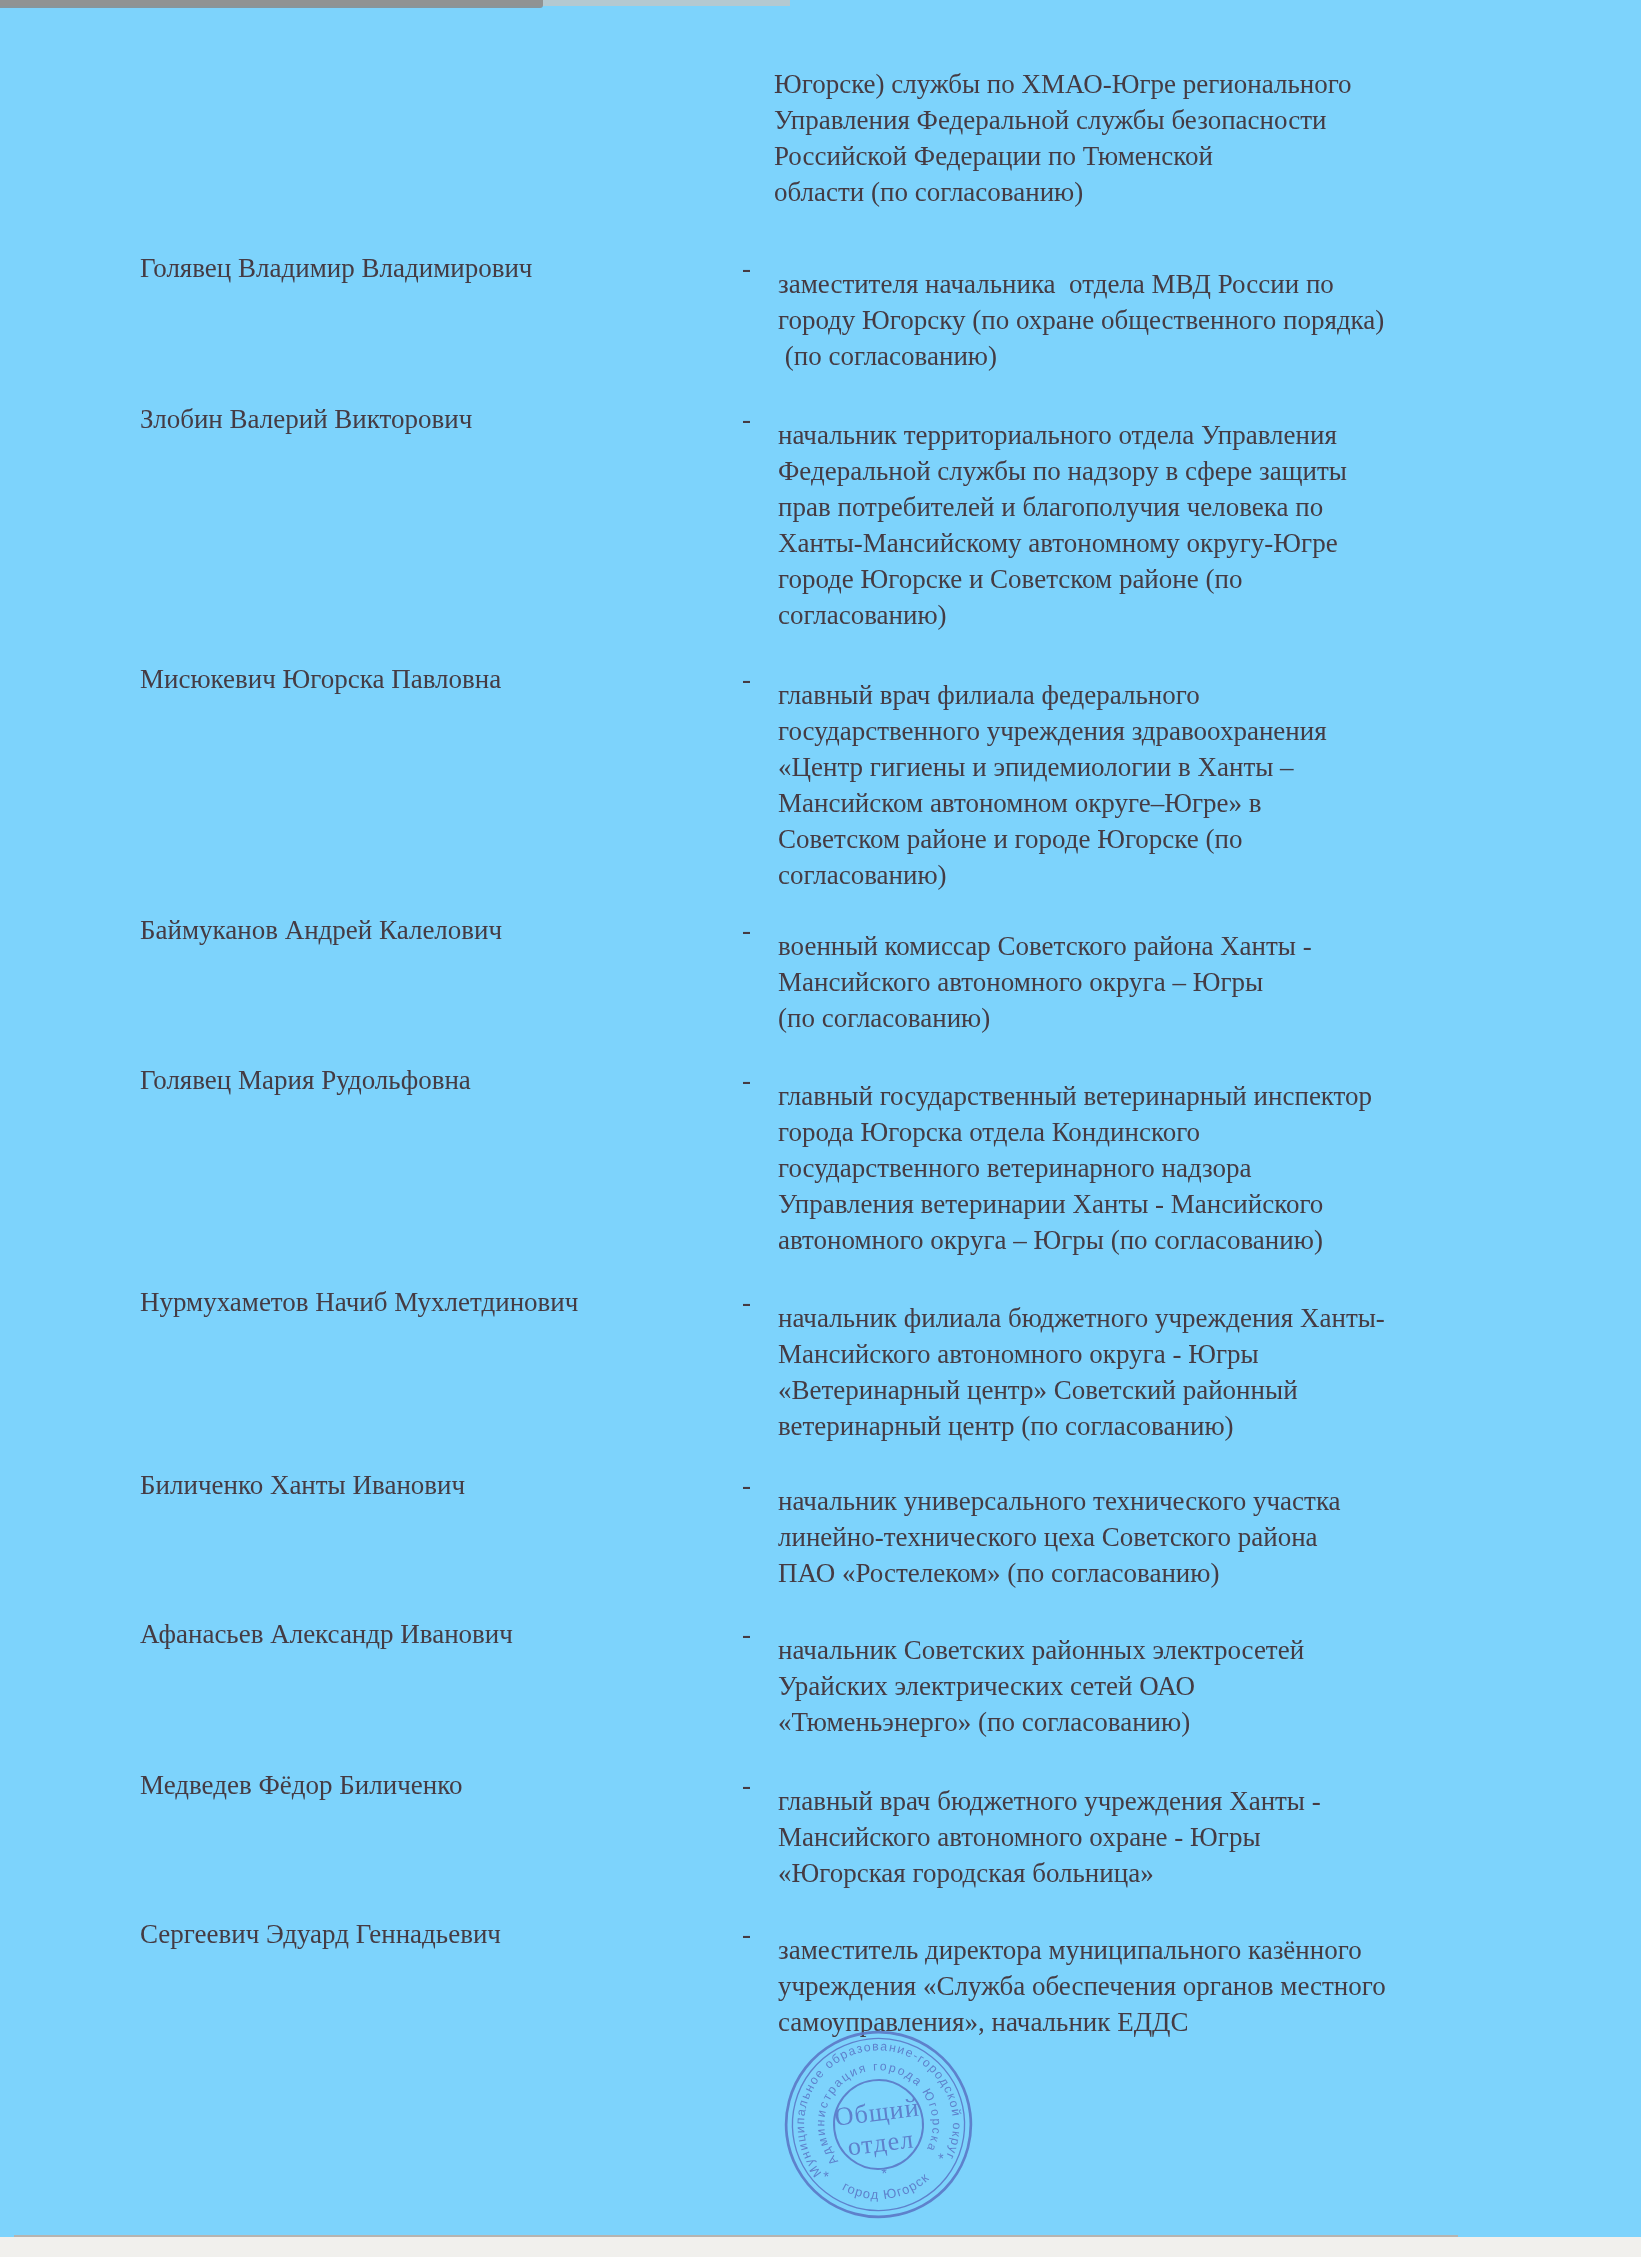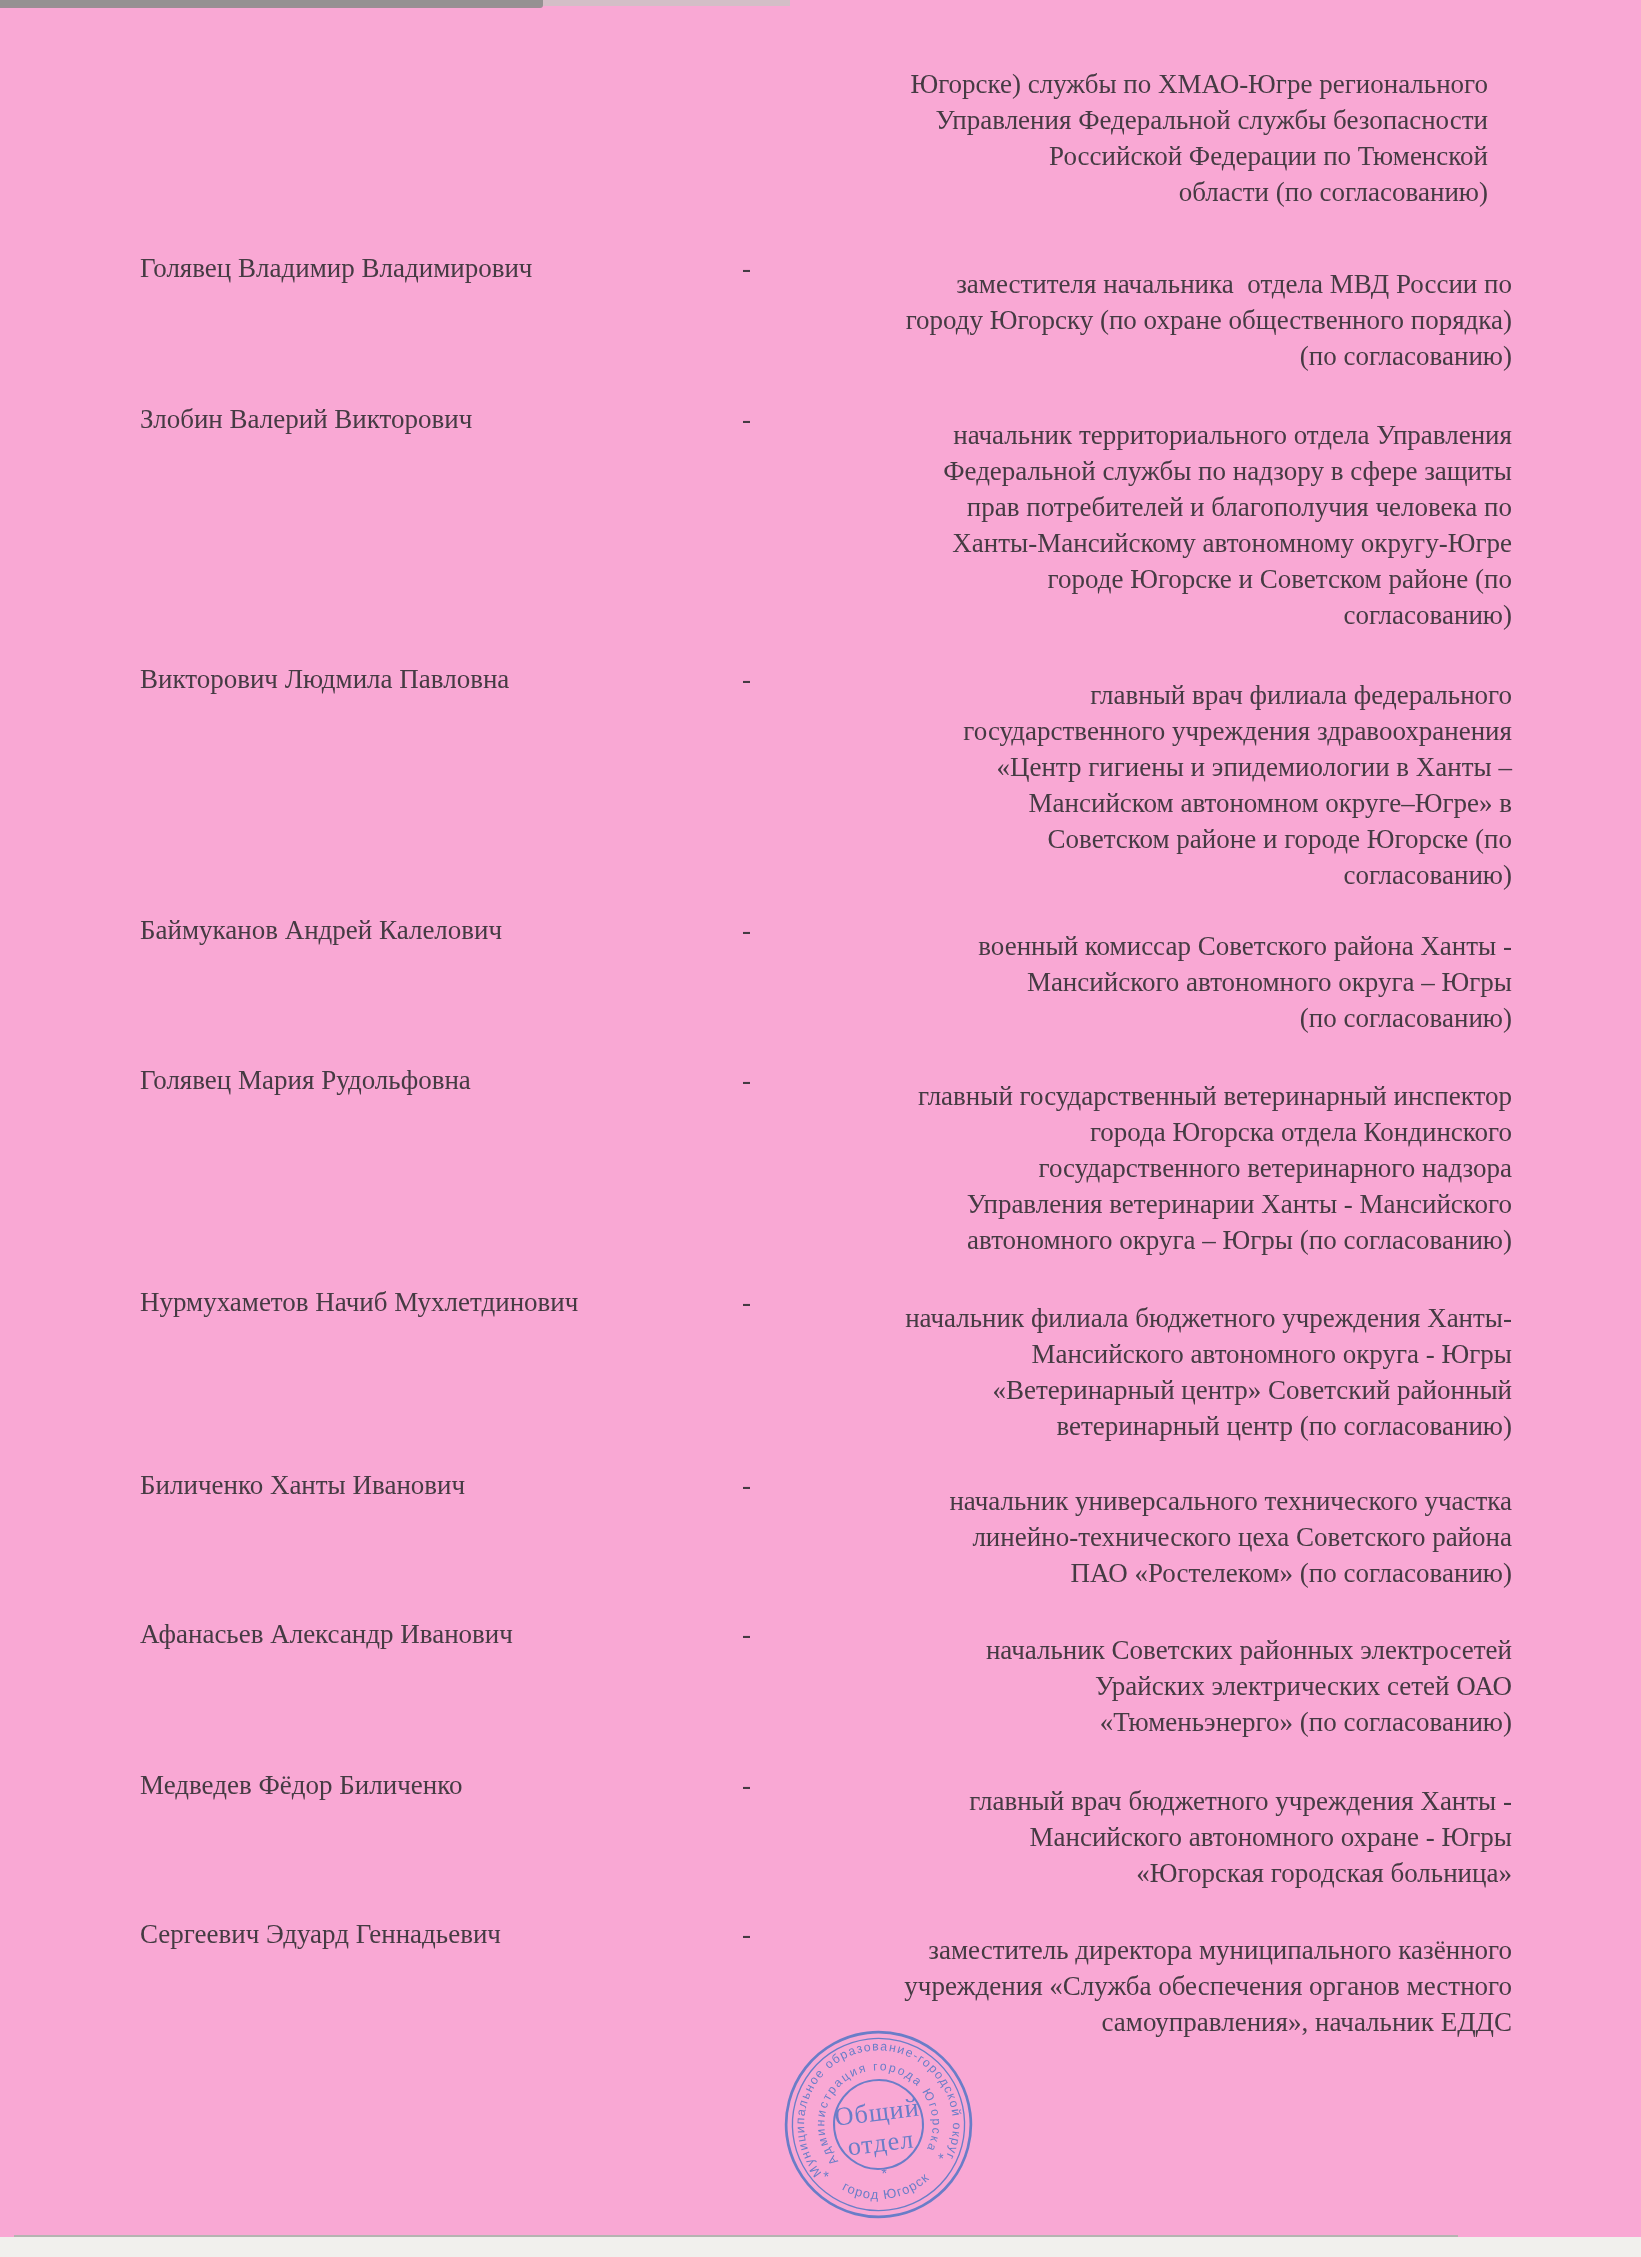--- a/index.html
+++ b/index.html
@@ -1,26 +1,25 @@
 <!DOCTYPE html>
 <html><head>
 <meta charset="utf-8">
 <style>
   html,body{margin:0;padding:0;}
   .page{
     position:relative;
     width:1641px;
     height:2257px;
-    background:#f9a8d4;
+    background:#7dd3fc;
     overflow:hidden;
     font-family:"Liberation Serif", serif;
     color:#453b43;
     font-size:27px;
     line-height:36px;
-    text-align:right;
   }
   .scan-strip-light{
     position:absolute;top:0;left:0;width:790px;height:5.8px;
     background:#c7c6c3;opacity:.75;
   }
   .scan-strip-dark{
     position:absolute;top:0;left:0;width:543px;height:7.7px;
     background:#8a8a88;opacity:.85;border-radius:0 0 2.9px 0;
   }
   .intro{
@@ -91,21 +90,21 @@
     <div class="dash">-</div>
     <div class="desc">начальник территориального отдела Управления
 Федеральной службы по надзору в сфере защиты
 прав потребителей и благополучия человека по
 Ханты-Мансийскому автономному округу-Югре
 городе Югорске и Советском районе (по
 согласованию)</div>
   </div>
 
   <div class="row" style="top:661px">
-    <div class="name">Викторович Людмила Павловна</div>
+    <div class="name">Мисюкевич Югорска Павловна</div>
     <div class="dash">-</div>
     <div class="desc">главный врач филиала федерального
 государственного учреждения здравоохранения
 «Центр гигиены и эпидемиологии в Ханты –
 Мансийском автономном округе–Югре» в
 Советском районе и городе Югорске (по
 согласованию)</div>
   </div>
 
   <div class="row" style="top:912px">

